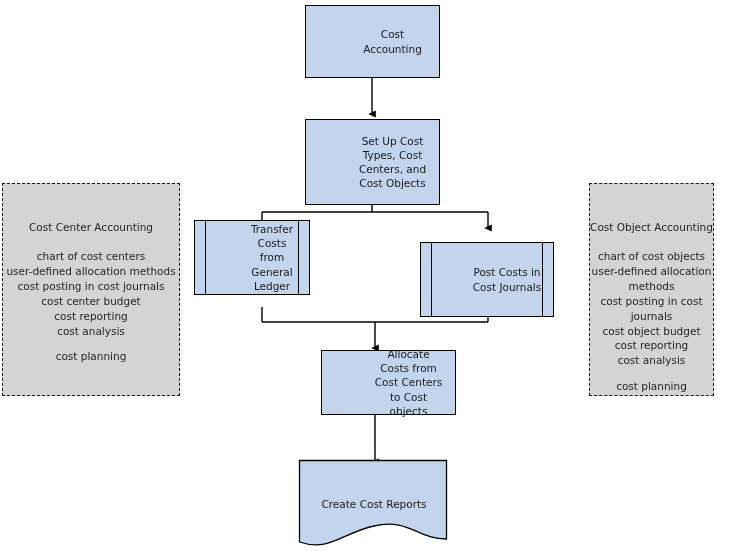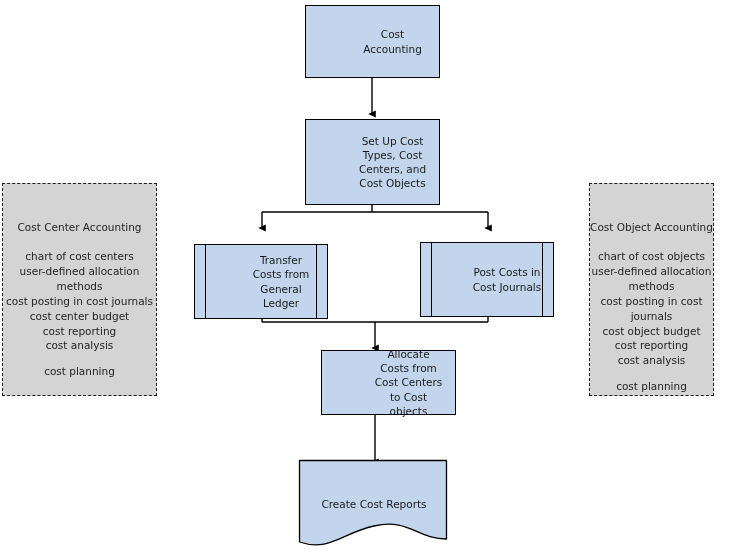--- a/index.html
+++ b/index.html
@@ -134,21 +134,21 @@
   </svg>
 
   <div class="node proc" style="left:305px; top:5px; width:135px; height:73px;">
     <span class="label">Cost Accounting</span>
   </div>
 
   <div class="node proc" style="left:305px; top:119px; width:135px; height:86px;">
     <span class="label">Set Up Cost Types, Cost Centers, and Cost Objects</span>
   </div>
 
-  <div class="node proc predef" style="left:194px; top:244px; width:134px; height:75px;justify-content:flex-end;">
+  <div class="node proc predef" style="left:194px; top:220px; width:116px; height:75px;justify-content:flex-end;">
     <span class="bar l"></span>
     <span class="bar r"></span>
     <span class="label">Transfer Costs from General Ledger</span>
   </div>
 
   <div class="node proc predef" style="left:420px; top:232px; width:134px; height:75px;margin-top:10px;">
     <span class="bar l"></span>
     <span class="bar r"></span>
     <span class="label">Post Costs in Cost Journals</span>
   </div>
@@ -157,21 +157,21 @@
     <span class="label">Allocate Costs from Cost Centers to Cost objects</span>
   </div>
 
   <div class="docshape" style="left:297px; top:458px; width:154px; height:94px;">
     <svg width="154" height="94" viewBox="0 0 154 94">
       <path d="M2.5,2.5 L149.5,2.5 L149.5,81 C120,81 112,60 77,68 C45,75 32,94 2.5,84 Z" fill="#c2d5ec" stroke="#000000" stroke-width="1.3" stroke-linejoin="round"></path>
     </svg>
     <span class="doclabel">Create Cost Reports</span>
   </div>
 
-  <div class="group" style="left:2px; top:183px; width:155px; height:213px;">
+  <div class="group" style="left:2px; top:183px; width:178px; height:213px;">
     <div class="g-title">Cost Center Accounting</div>
     <div class="g-list">
       <div>chart of cost centers</div>
       <div>user-defined allocation methods</div>
       <div>cost posting in cost journals</div>
       <div>cost center budget</div>
       <div>cost reporting</div>
       <div>cost analysis</div>
       <div class="g-gap"></div>
       <div class="g-last">cost planning</div>

